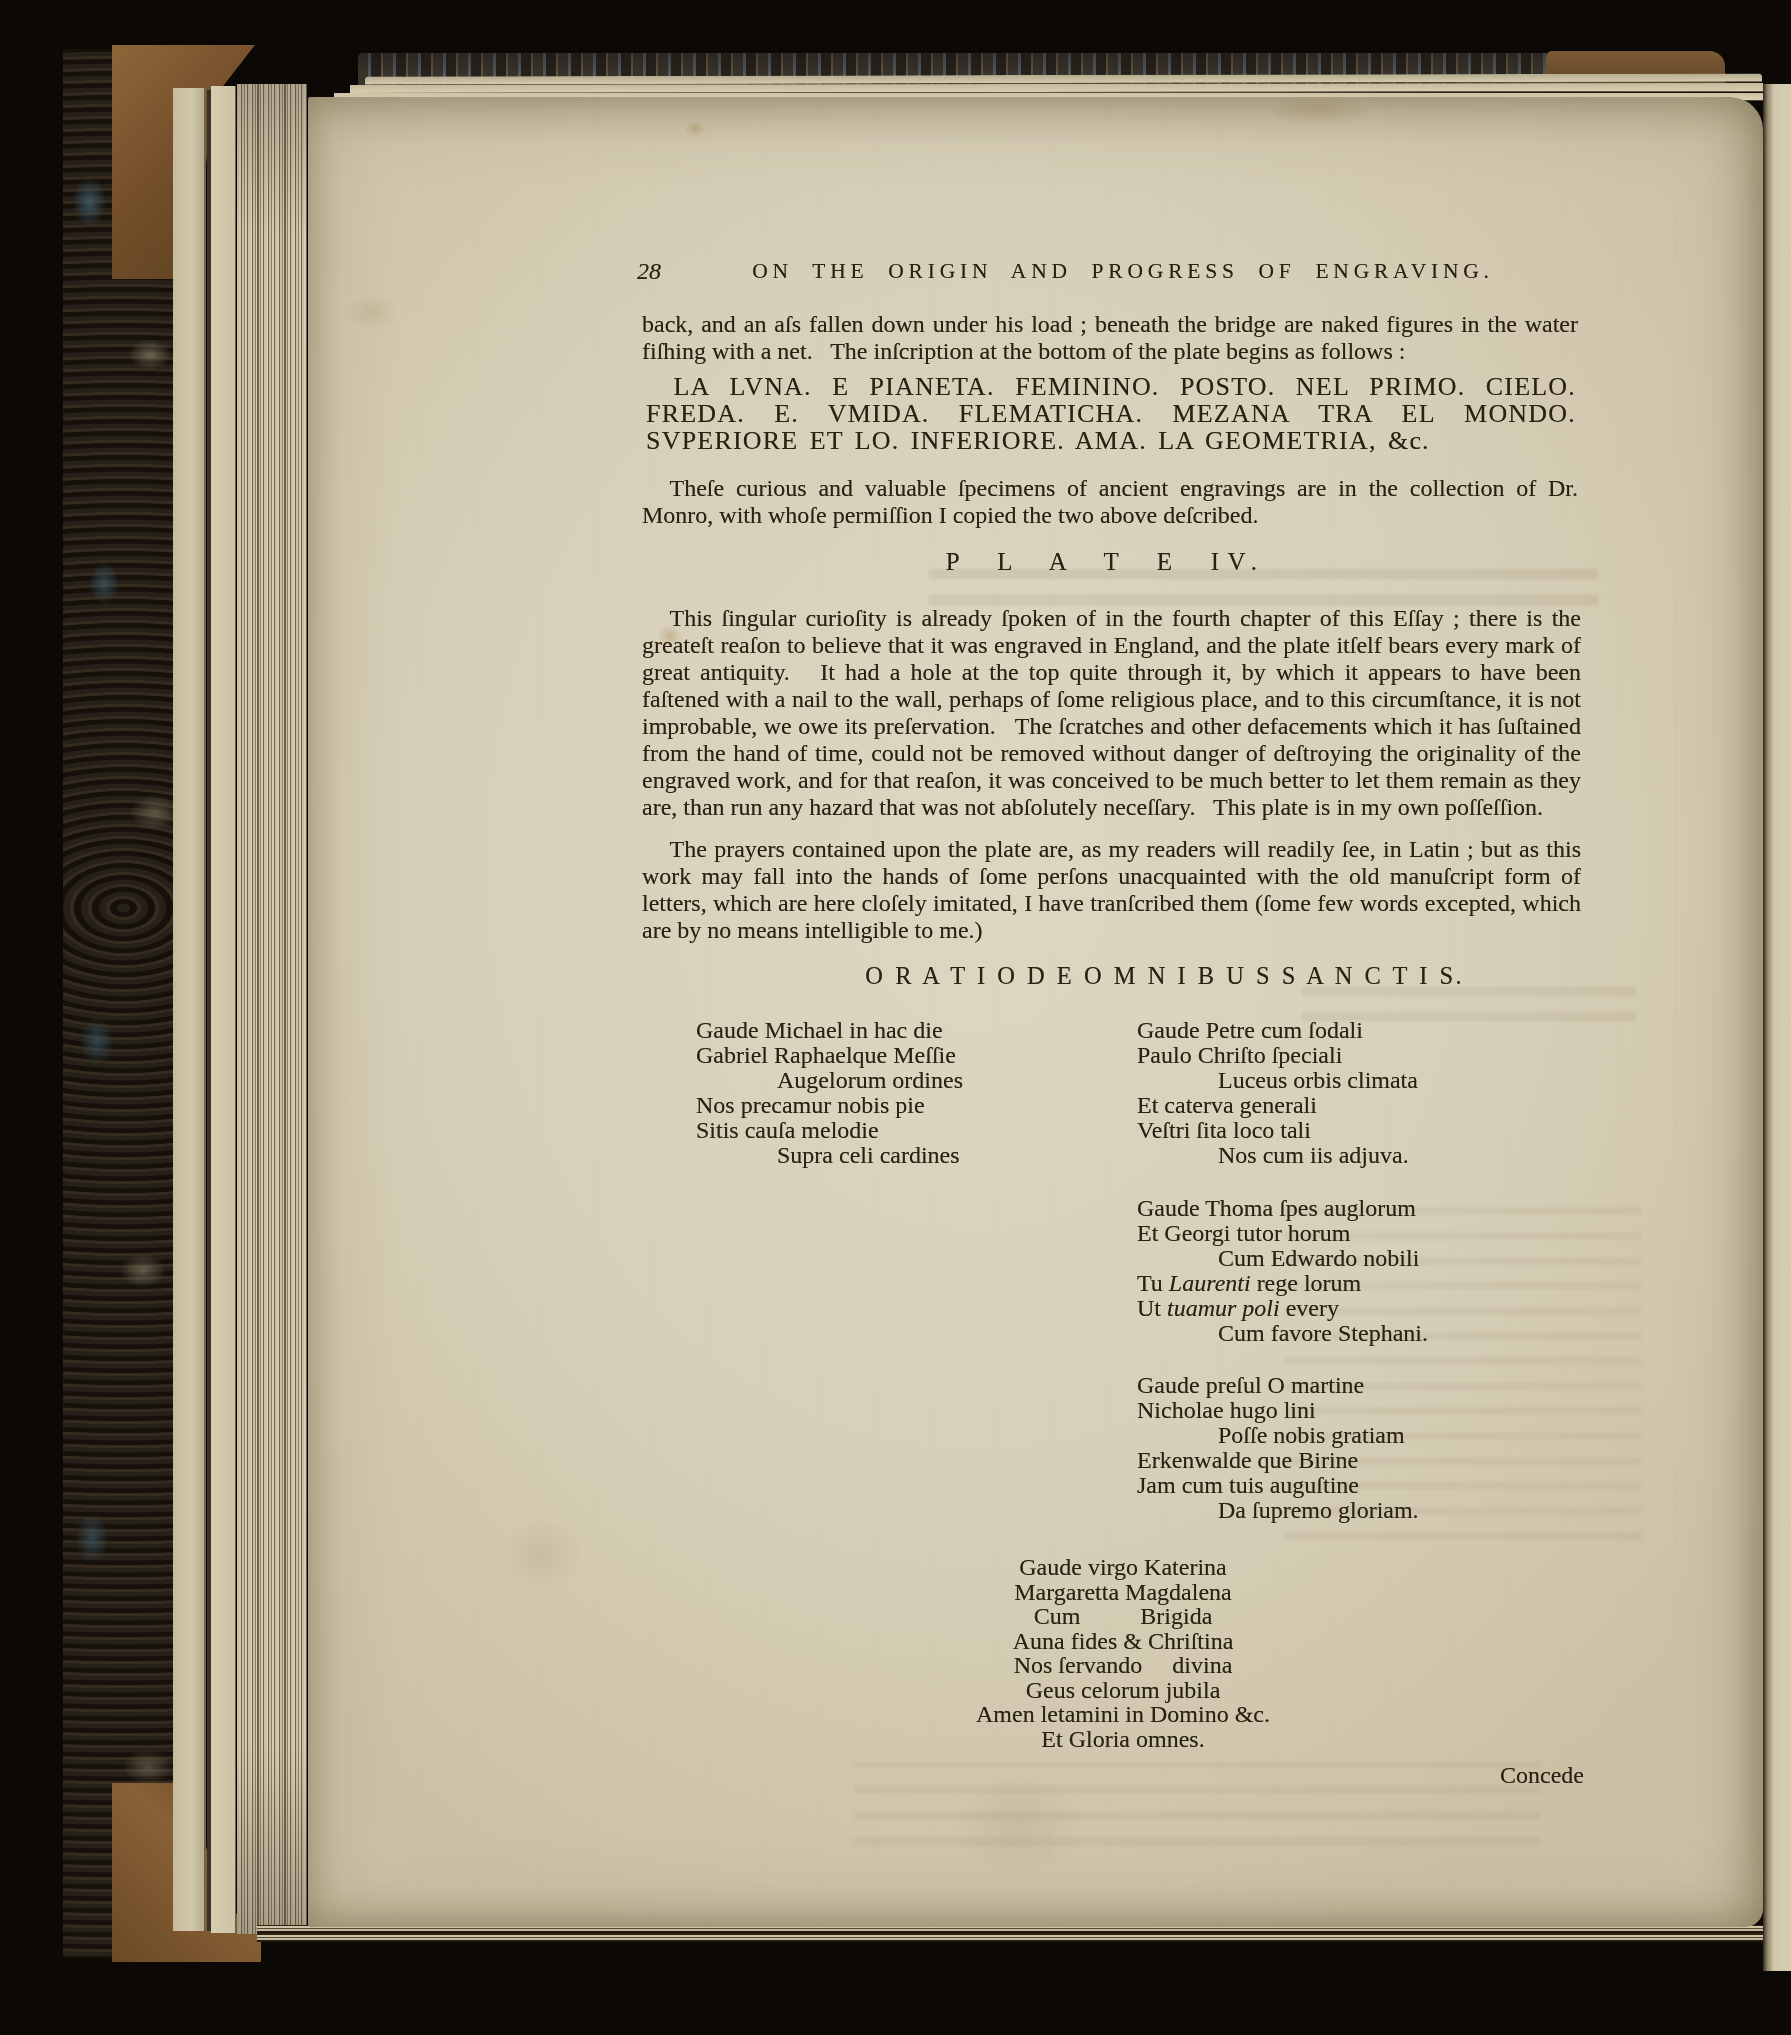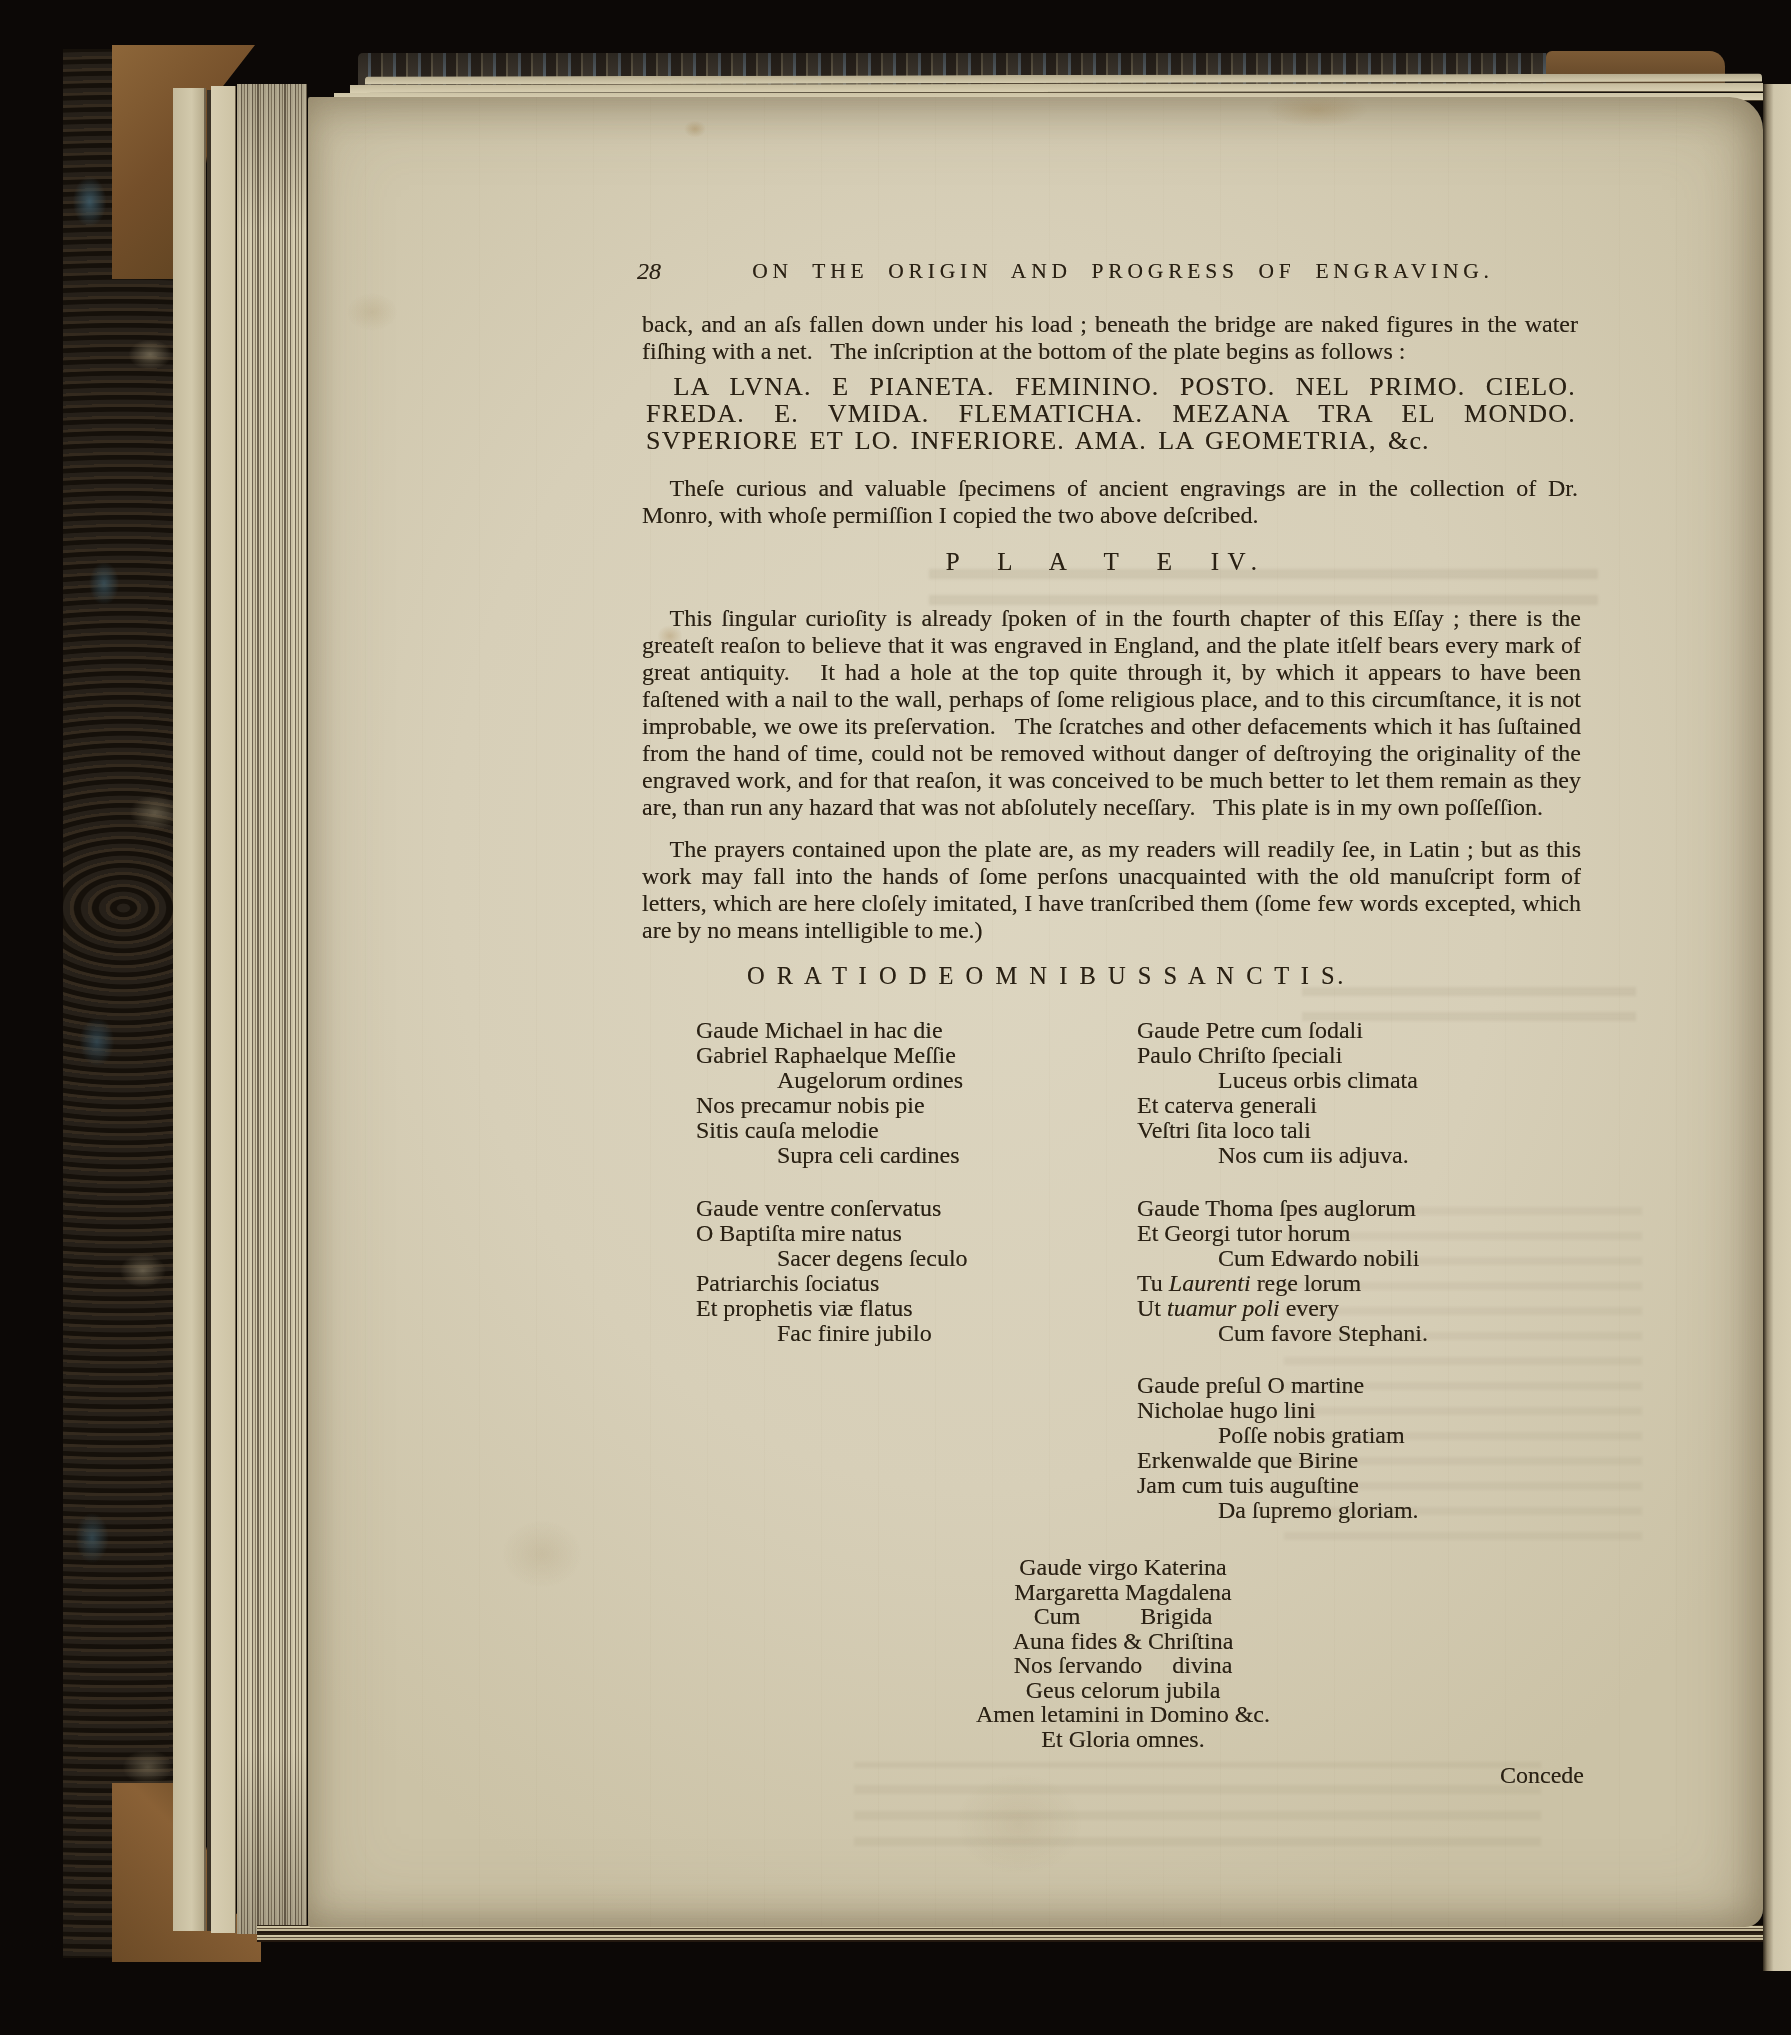--- a/index.html
+++ b/index.html
@@ -107,21 +107,21 @@
   .p4{left:642px;top:836px;width:939px;text-indent:27.5px;}
 
   .inscription{left:646px;top:373px;width:930px;font-size:26px;line-height:27px;
     letter-spacing:1.2px;word-spacing:3.6px;}
   .inscription .ln{text-align:justify;text-align-last:justify;}
   .inscription .ln.first{padding-left:27.5px;}
   .inscription .ln.last{text-align:left;text-align-last:left;}
 
   .plate-head{left:747px;top:548px;width:717px;text-align:center;
     font-size:25px;letter-spacing:8.4px;word-spacing:15.5px;}
-  .oratio-head{left:747px;top:962px;width:717px;text-align:left;
+  .oratio-head{left:747px;top:962px;width:717px;text-align:right;
     font-size:24.5px;letter-spacing:2.4px;word-spacing:1.2px;}
 
   .verse-col{font-size:24px;}
   .col-left{left:696px;top:1018px;width:418px;}
   .col-right{left:1137px;top:1018px;width:454px;}
   .stanza{margin-bottom:27.5px;}
   .vl{line-height:25px;height:25px;white-space:nowrap;}
   .vl.ind{padding-left:81px;}
   .it{font-style:italic;text-align:center;}
 
@@ -183,28 +183,20 @@
     <div class="abs oratio-head">O R A T I O   D E   O M N I B U S   S A N C T I S.</div>
 
     <div class="abs verse-col col-left">
       <div class="stanza">
         <div class="vl">Gaude Michael in hac die</div>
         <div class="vl">Gabriel Raphaelque Meſſie</div>
         <div class="vl ind">Augelorum ordines</div>
         <div class="vl">Nos precamur nobis pie</div>
         <div class="vl">Sitis cauſa melodie</div>
         <div class="vl ind">Supra celi cardines</div>
-      </div>
-      <div class="stanza">
-        <div class="vl">Gaude ventre conſervatus</div>
-        <div class="vl">O Baptiſta mire natus</div>
-        <div class="vl ind">Sacer degens ſeculo</div>
-        <div class="vl">Patriarchis ſociatus</div>
-        <div class="vl">Et prophetis viæ flatus</div>
-        <div class="vl ind">Fac finire jubilo</div>
       </div>
     </div>
 
     <div class="abs verse-col col-right">
       <div class="stanza">
         <div class="vl">Gaude Petre cum ſodali</div>
         <div class="vl">Paulo Chriſto ſpeciali</div>
         <div class="vl ind">Luceus orbis climata</div>
         <div class="vl">Et caterva generali</div>
         <div class="vl">Veſtri ſita loco tali</div>

